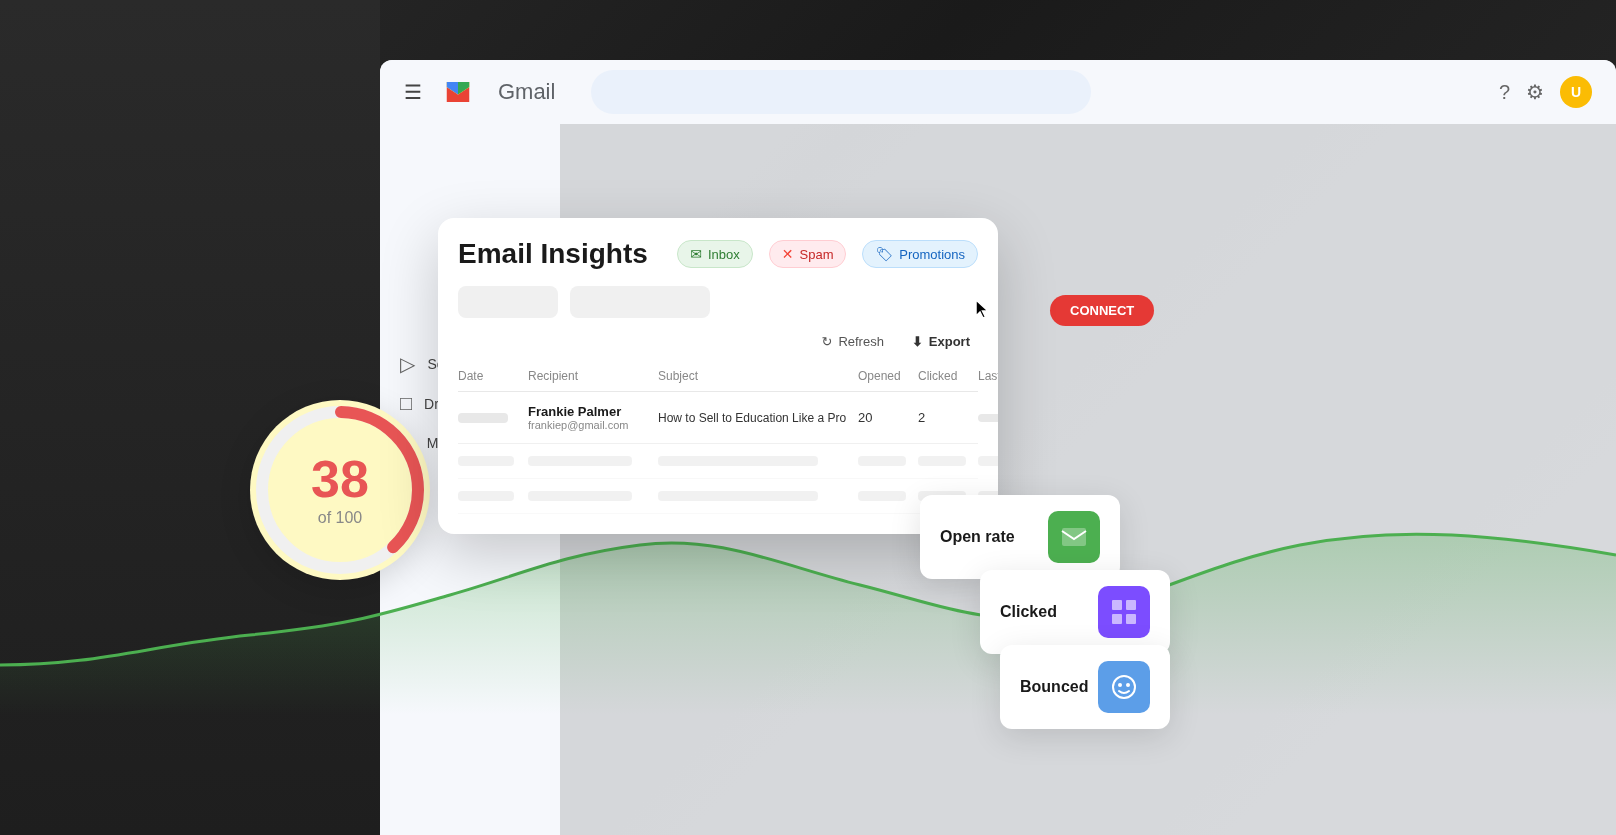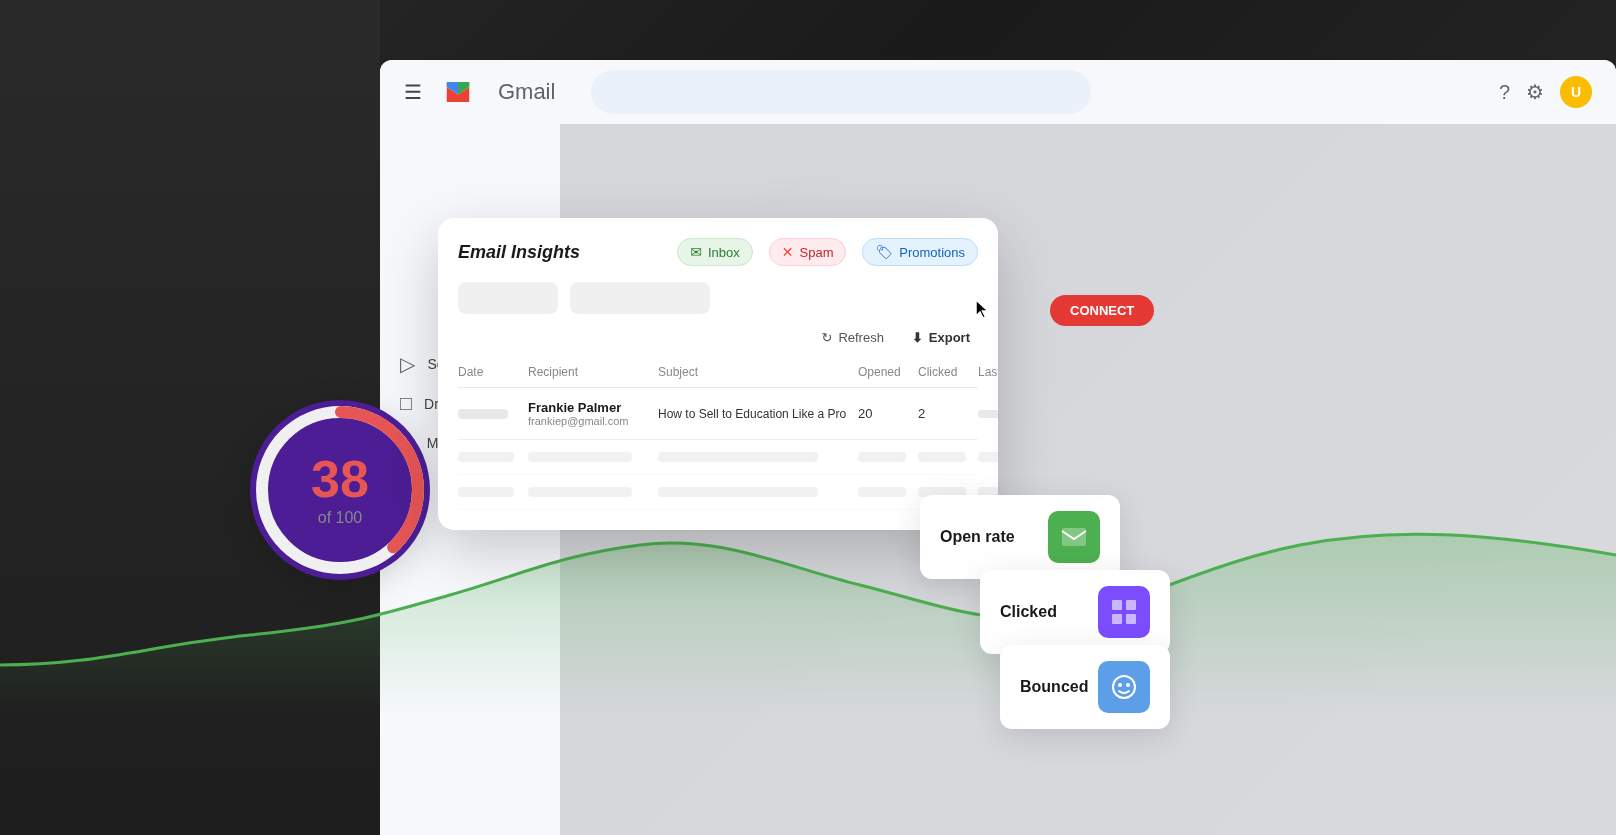--- a/index.html
+++ b/index.html
@@ -100,21 +100,21 @@
       top: 400px;
       width: 180px;
       height: 180px;
       z-index: 10;
     }
 
     .gauge-circle {
       width: 180px;
       height: 180px;
       border-radius: 50%;
-      background: #4c1d95;
+      background: #fef9c3;
       box-shadow: 0 8px 32px rgba(0,0,0,0.15);
       display: flex;
       flex-direction: column;
       align-items: center;
       justify-content: center;
       position: relative;
     }
 
     .gauge-number {
       font-size: 52px;
@@ -152,25 +152,24 @@
     }
 
     .panel-header {
       display: flex;
       align-items: center;
       gap: 16px;
       margin-bottom: 16px;
     }
 
     .panel-title {
-      font-size: 18px;
+      font-size: 28px;
       font-weight: 700;
       color: #1a1a1a;
       flex: 1;
-      font-style: italic;
     }
 
     .badge {
       display: flex;
       align-items: center;
       gap: 6px;
       padding: 5px 12px;
       border-radius: 20px;
       font-size: 13px;
       font-weight: 500;

